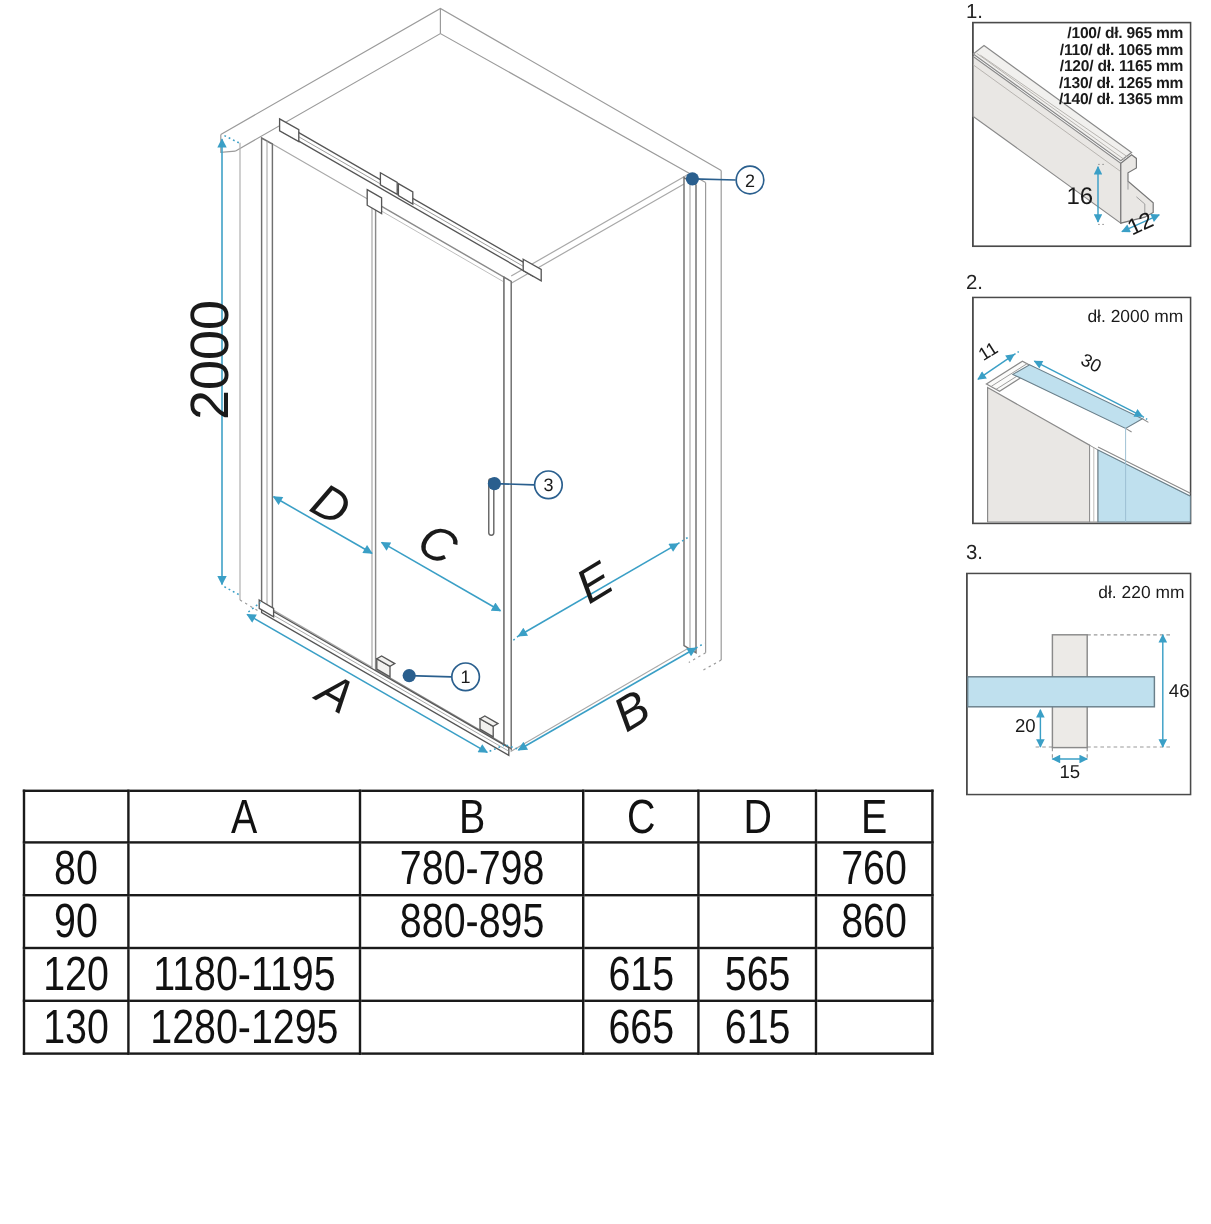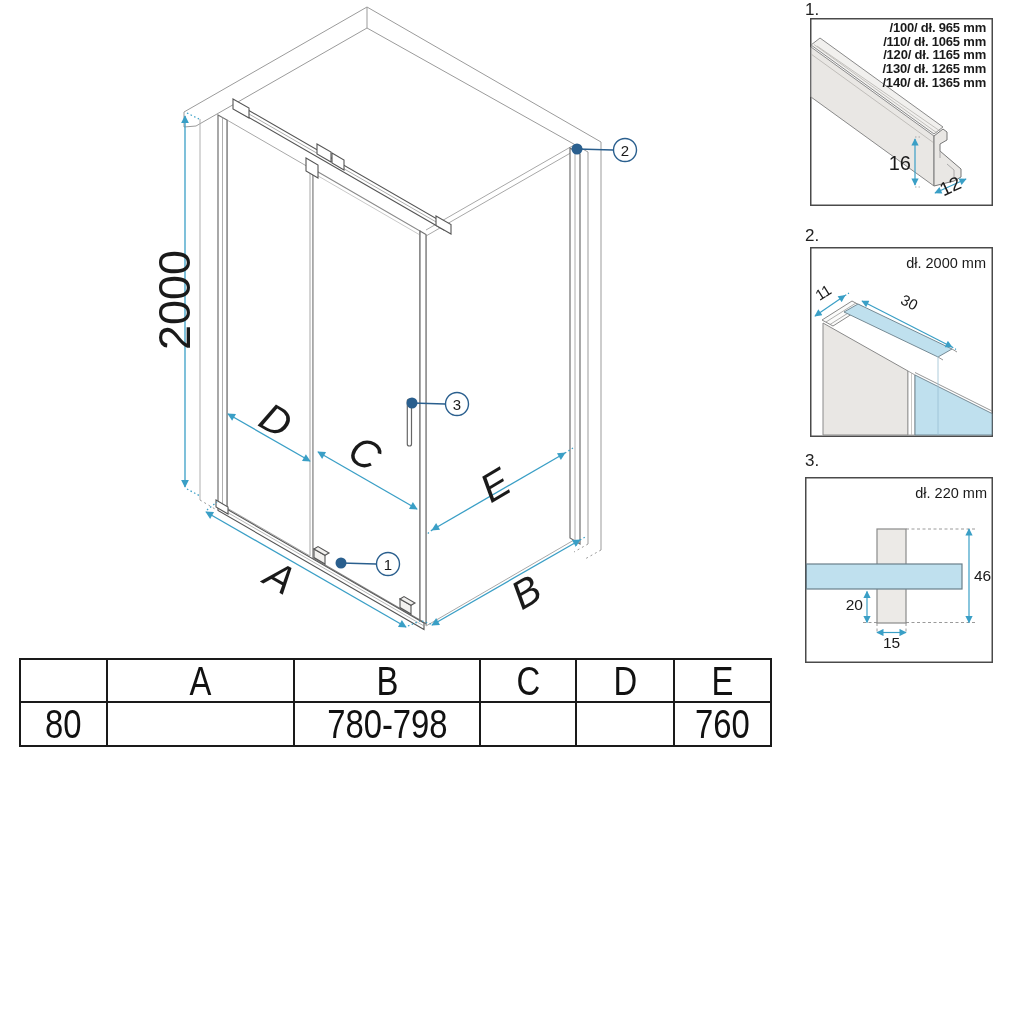--- a/index.html
+++ b/index.html
@@ -268,14 +268,38 @@
   </thead>
   <tbody>
     <tr>
       <td><span class="ct">80</span></td>
       <td><span class="ct"></span></td>
       <td><span class="ct">780-798</span></td>
       <td><span class="ct"></span></td>
       <td><span class="ct"></span></td>
       <td><span class="ct">760</span></td>
     </tr>
+    <tr>
+      <td><span class="ct">90</span></td>
+      <td><span class="ct"></span></td>
+      <td><span class="ct">880-895</span></td>
+      <td><span class="ct"></span></td>
+      <td><span class="ct"></span></td>
+      <td><span class="ct">860</span></td>
+    </tr>
+    <tr>
+      <td><span class="ct">120</span></td>
+      <td><span class="ct">1180-1195</span></td>
+      <td><span class="ct"></span></td>
+      <td><span class="ct">615</span></td>
+      <td><span class="ct">565</span></td>
+      <td><span class="ct"></span></td>
+    </tr>
+    <tr>
+      <td><span class="ct">130</span></td>
+      <td><span class="ct">1280-1295</span></td>
+      <td><span class="ct"></span></td>
+      <td><span class="ct">665</span></td>
+      <td><span class="ct">615</span></td>
+      <td><span class="ct"></span></td>
+    </tr>
   </tbody>
 </table>
 
 </body></html>

